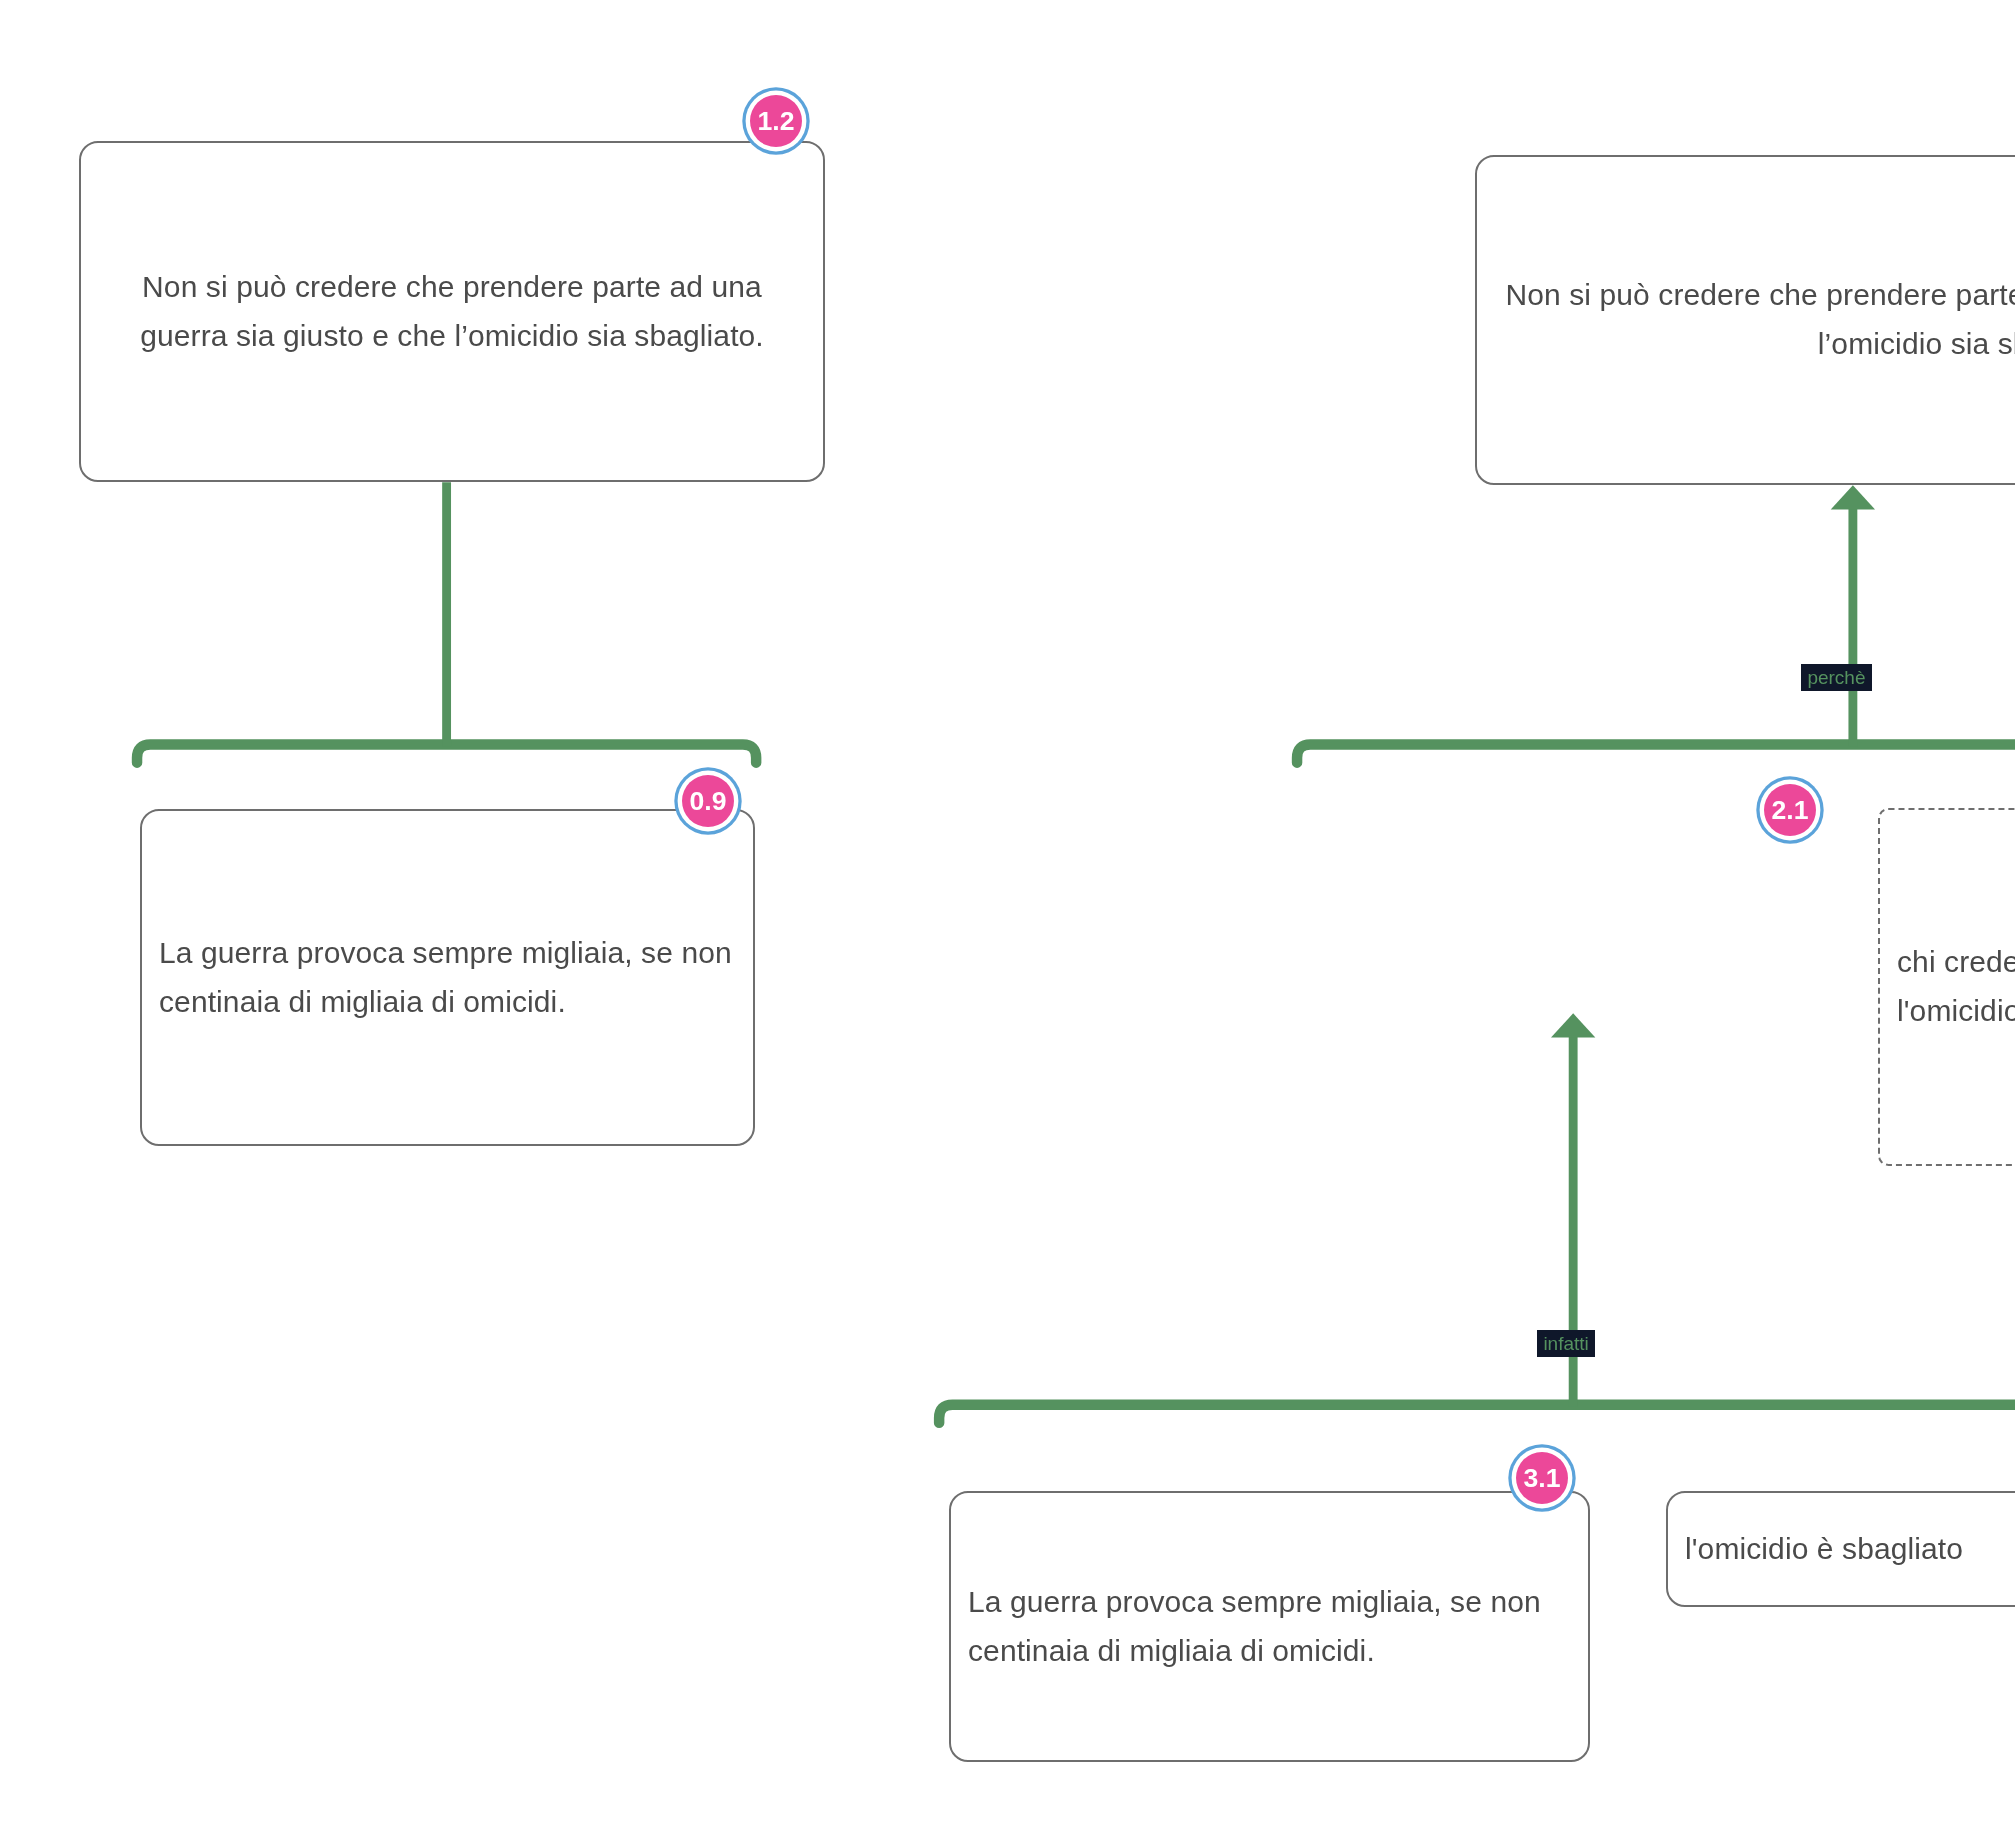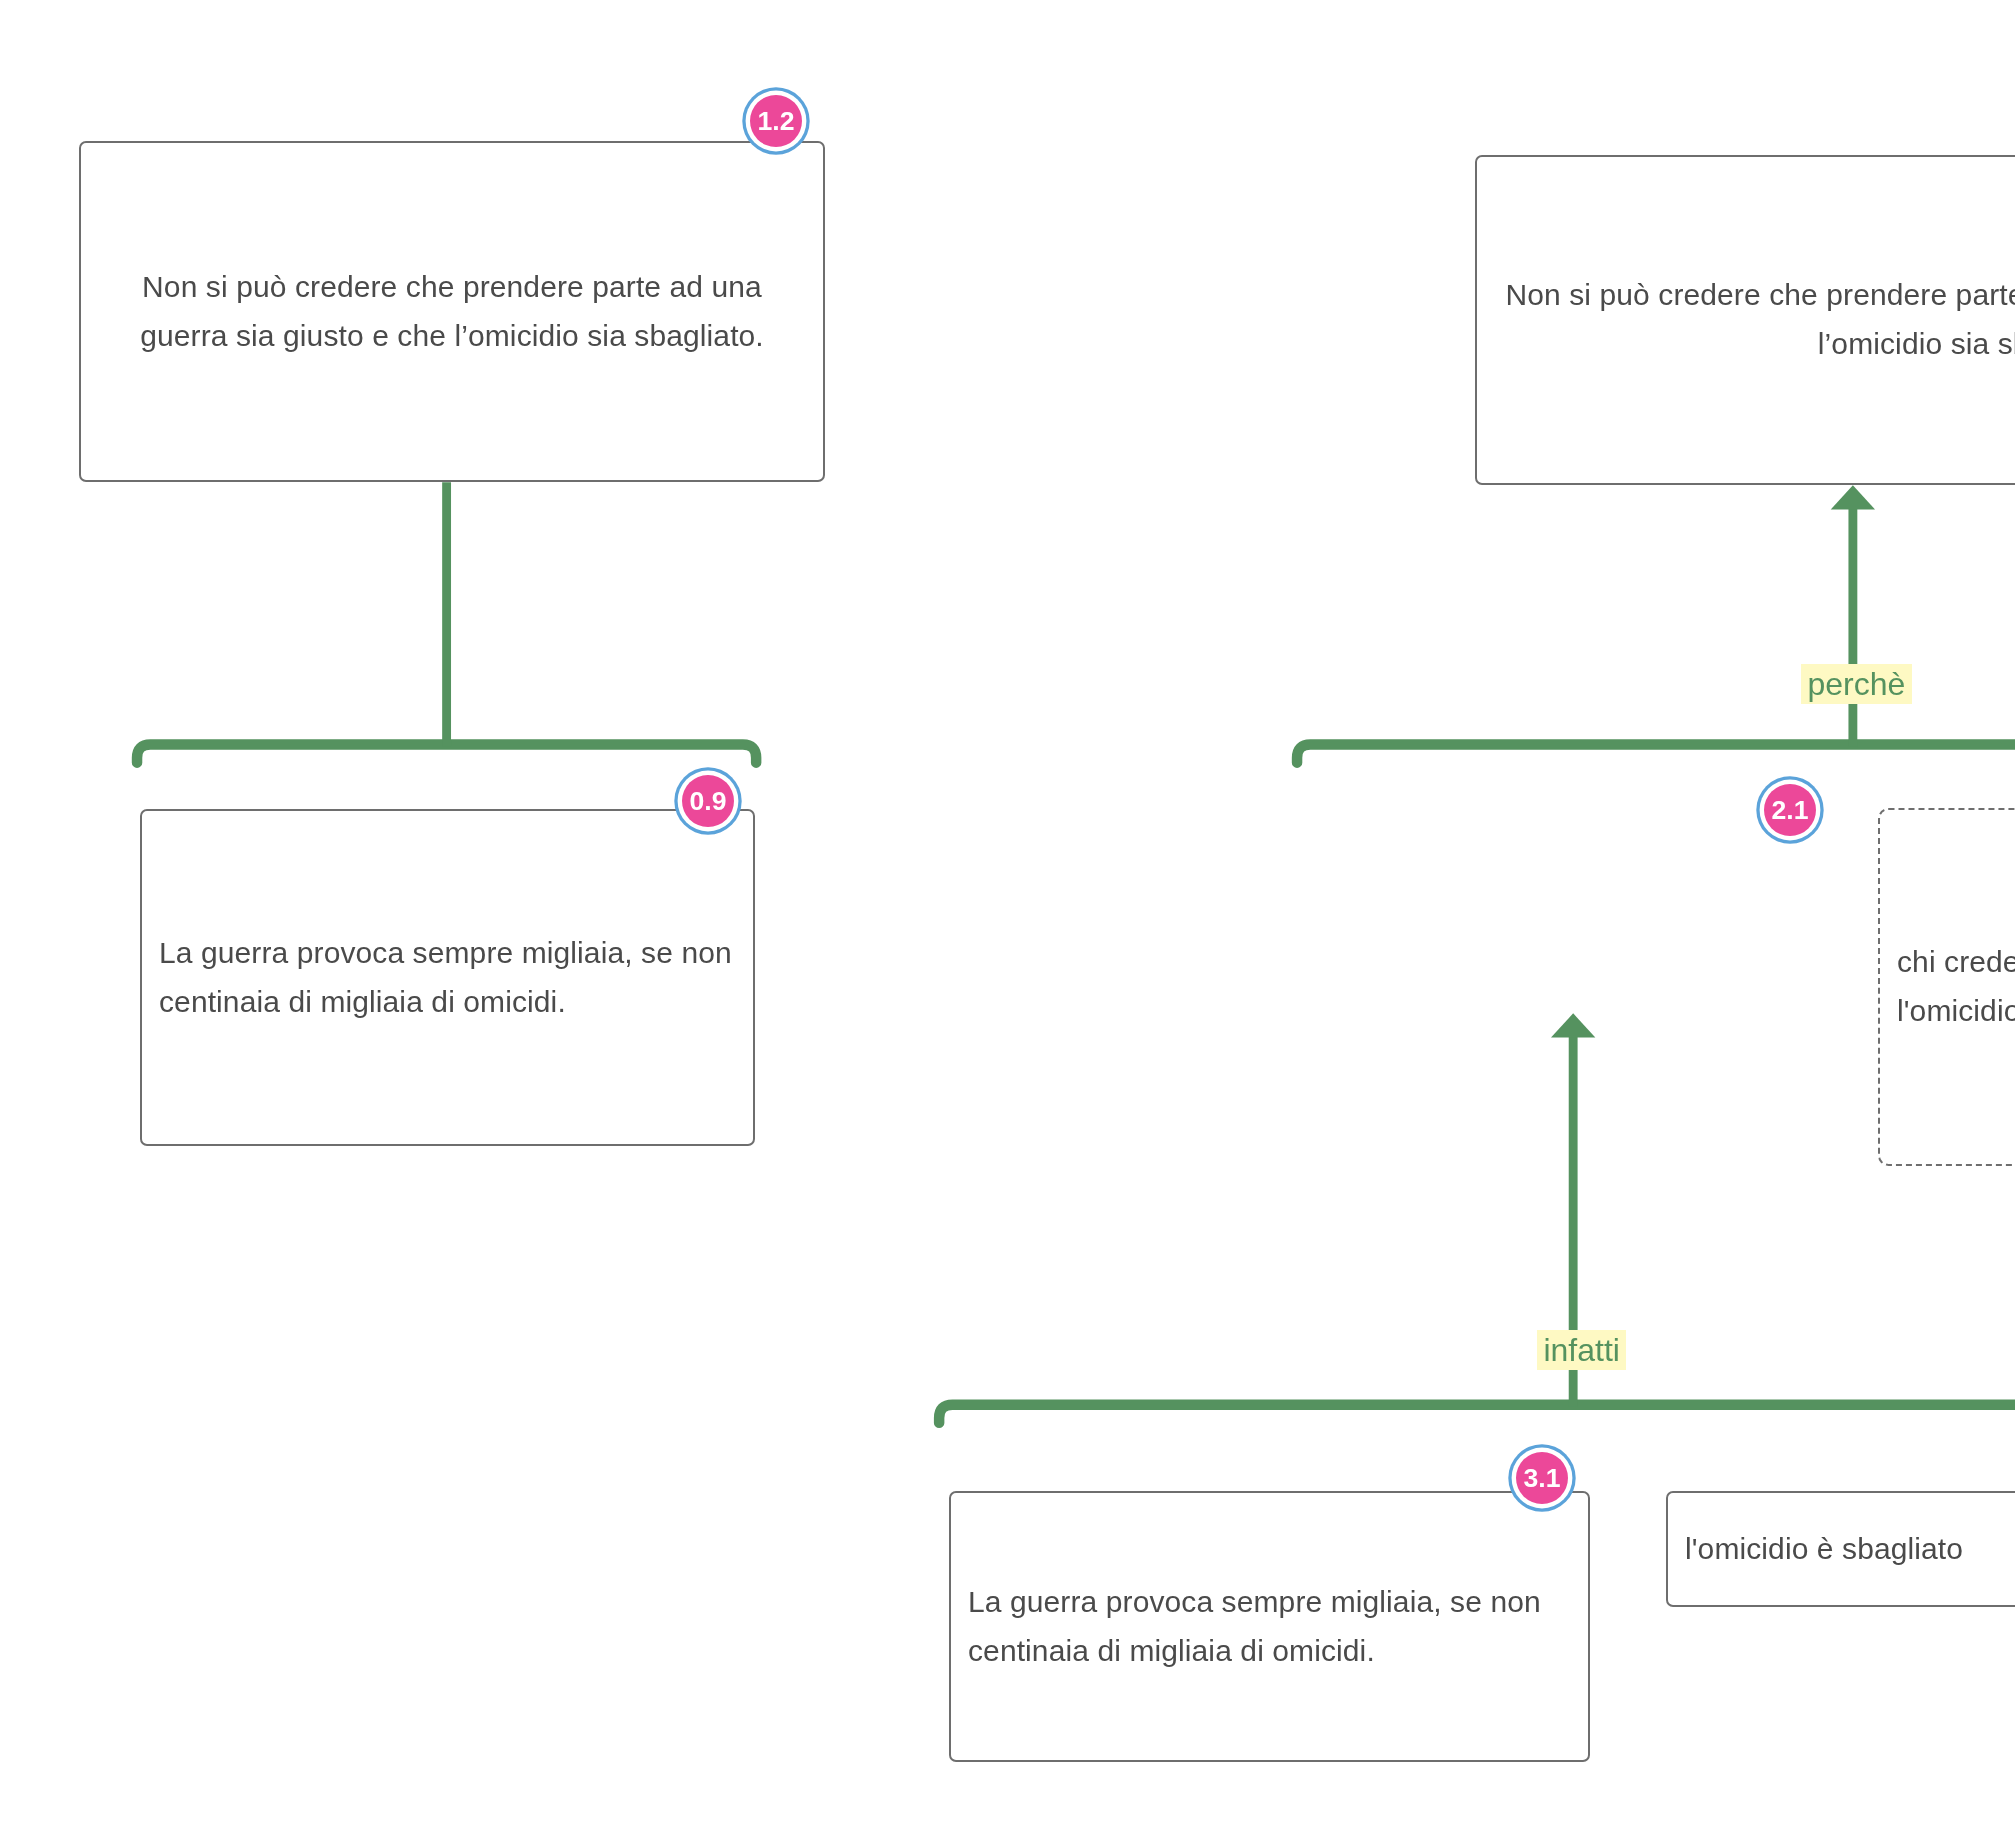--- a/index.html
+++ b/index.html
@@ -23,21 +23,21 @@
     top: 0;
     width: 2499px;
     height: 1824px;
     pointer-events: none;
   }
   .node {
     position: absolute;
     box-sizing: border-box;
     background: #ffffff;
     border: 2px solid #6e6e6e;
-    border-radius: 7px;
+    border-radius: 19px;
     display: flex;
     align-items: center;
     justify-content: flex-start;
     padding: 13.7px 17px;
   }
   .node.dashed {
     border-style: dashed;
     border-width: 2.4px;
     border-color: #6e6e6e;
     border-radius: 10.5px;
@@ -68,23 +68,23 @@
     justify-content: center;
     color: #ffffff;
     font-size: 26.6px;
     font-weight: bold;
     line-height: 1;
     z-index: 30;
   }
   .edge-label {
     position: absolute;
     color: #55925f;
-    font-size: 32px;
+    font-size: 19px;
     line-height: 1;
-    background: #fef9c3;
+    background: #0f172a;
     padding: 4px 6.4px;
     white-space: nowrap;
     z-index: 20;
   }
 </style>
 </head>
 <body>
 
 <div id="canvas">
 

